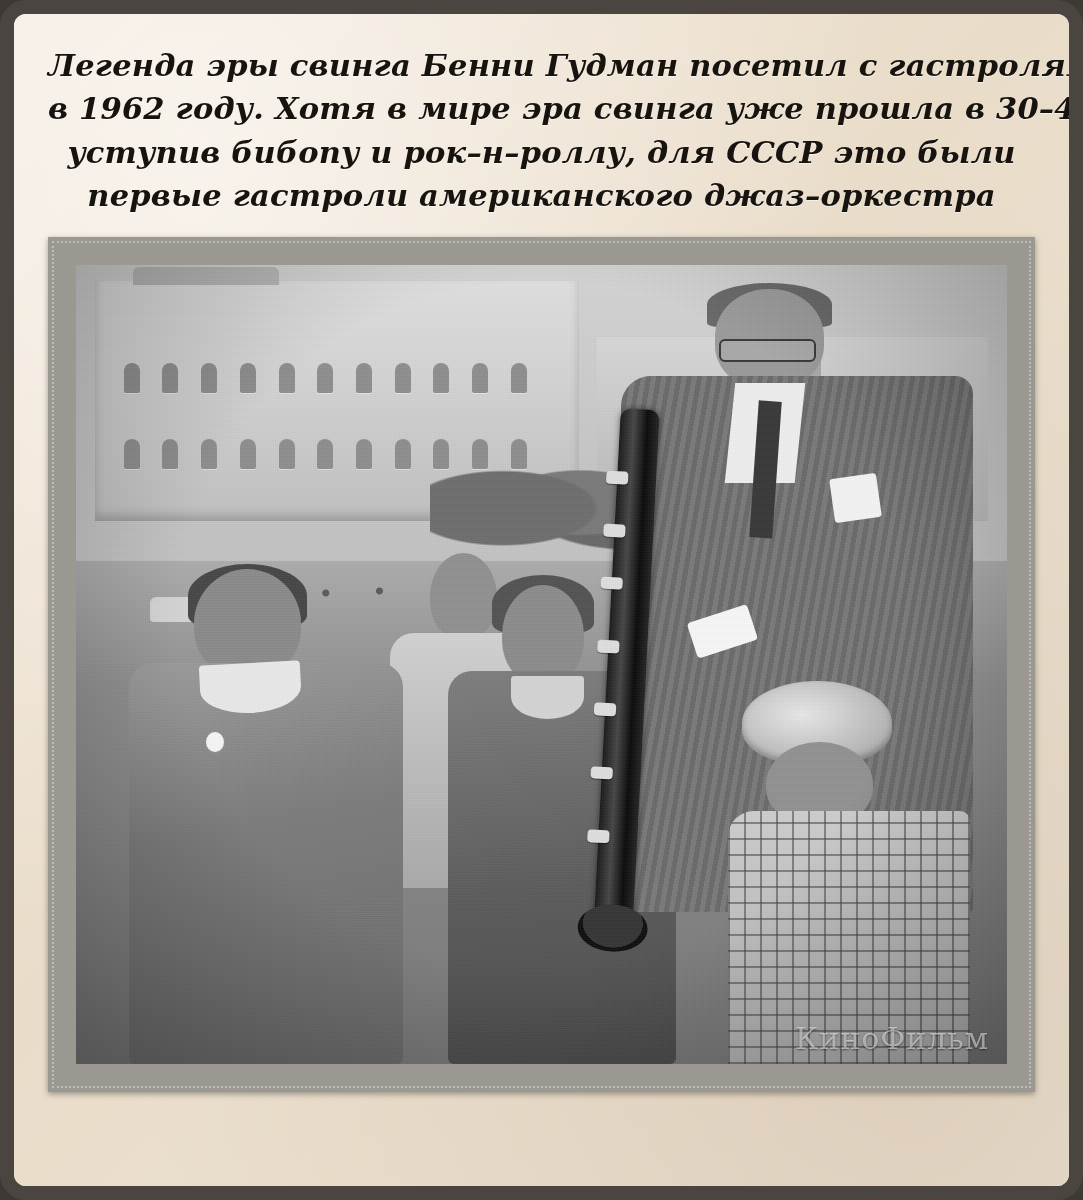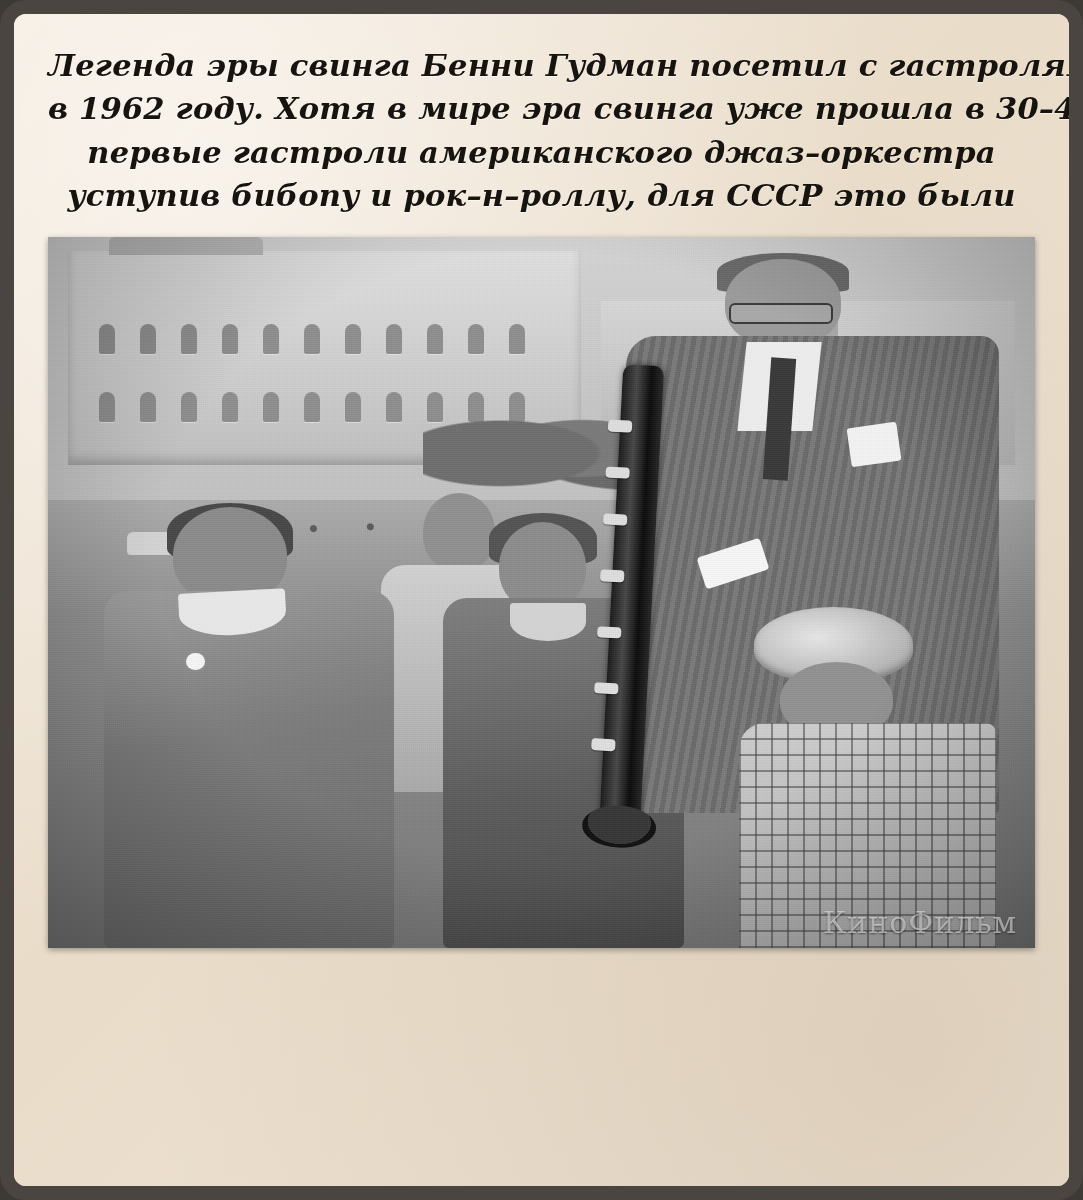--- a/index.html
+++ b/index.html
@@ -49,23 +49,23 @@
     line-height: 1.42;
     letter-spacing: 0.2px;
     text-shadow: 0 1px 0 rgba(255,255,255,0.55);
   }
   .caption .line { display: block; white-space: nowrap; }
 
   .photo-frame {
     position: relative;
     z-index: 2;
     margin: 14px 34px 0 34px;
-    height: 711px;
+    height: 855px;
     background: #9b9892;
-    padding: 0;
+    padding: 28px;
     box-sizing: border-box;
     box-shadow: 0 2px 6px rgba(0,0,0,0.35);
   }
   
   .photo-frame::before {
     content: "";
     position: absolute;
     inset: 4px;
     border: 2px dotted rgba(255,255,255,0.35);
     pointer-events: none;
@@ -239,22 +239,22 @@
 </style>
 </head>
 <body>
 
 <div class="card">
   <div class="paper-tex"></div>
 
   <div class="caption">
     <span class="line">Легенда эры свинга Бенни Гудман посетил с гастролями СССР</span>
     <span class="line">в 1962 году. Хотя в мире эра свинга уже прошла в 30–40 годы,</span>
+    <span class="line">уступив бибопу и рок–н–роллу, для СССР это были</span>
     <span class="line">первые гастроли американского джаз–оркестра</span>
-    <span class="line">уступив бибопу и рок–н–роллу, для СССР это были</span>
   </div>
 
   <div class="photo-frame">
     <div class="photo" aria-label="Бенни Гудман показывает кларнет советским школьникам на Красной площади">
 
       <div class="sky"></div>
 
       <div class="building">
         <div class="roofline"></div>
         <div class="win" style="left:6%; top:34%"></div>

